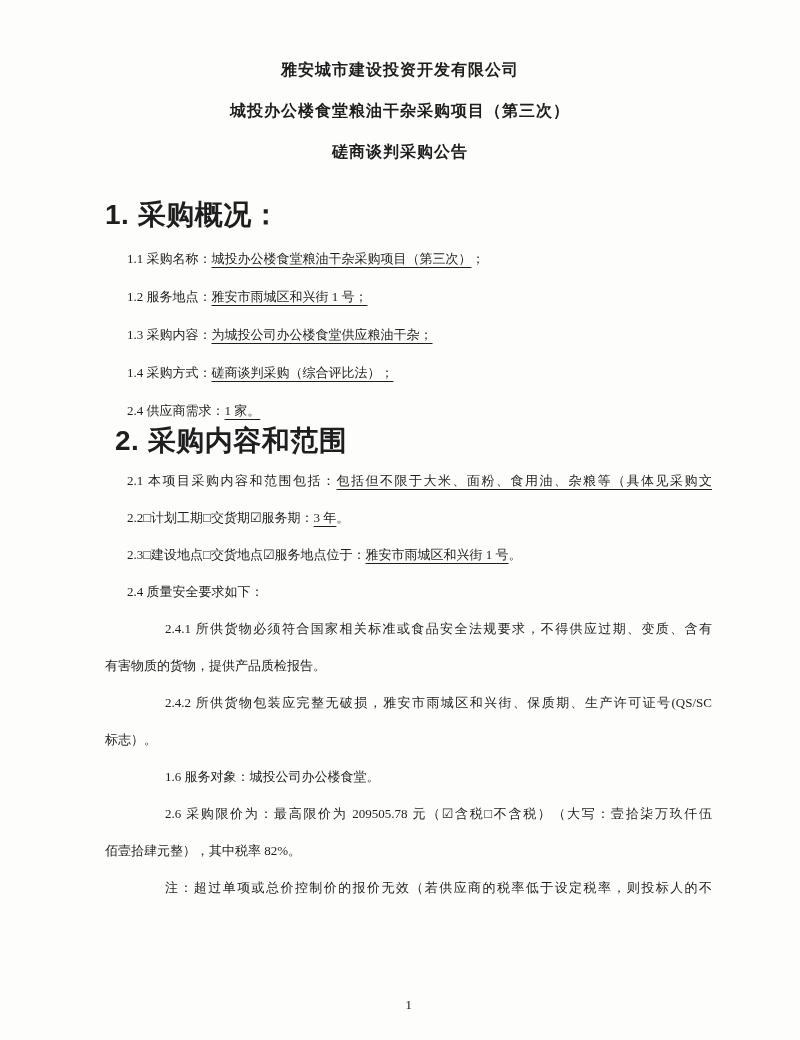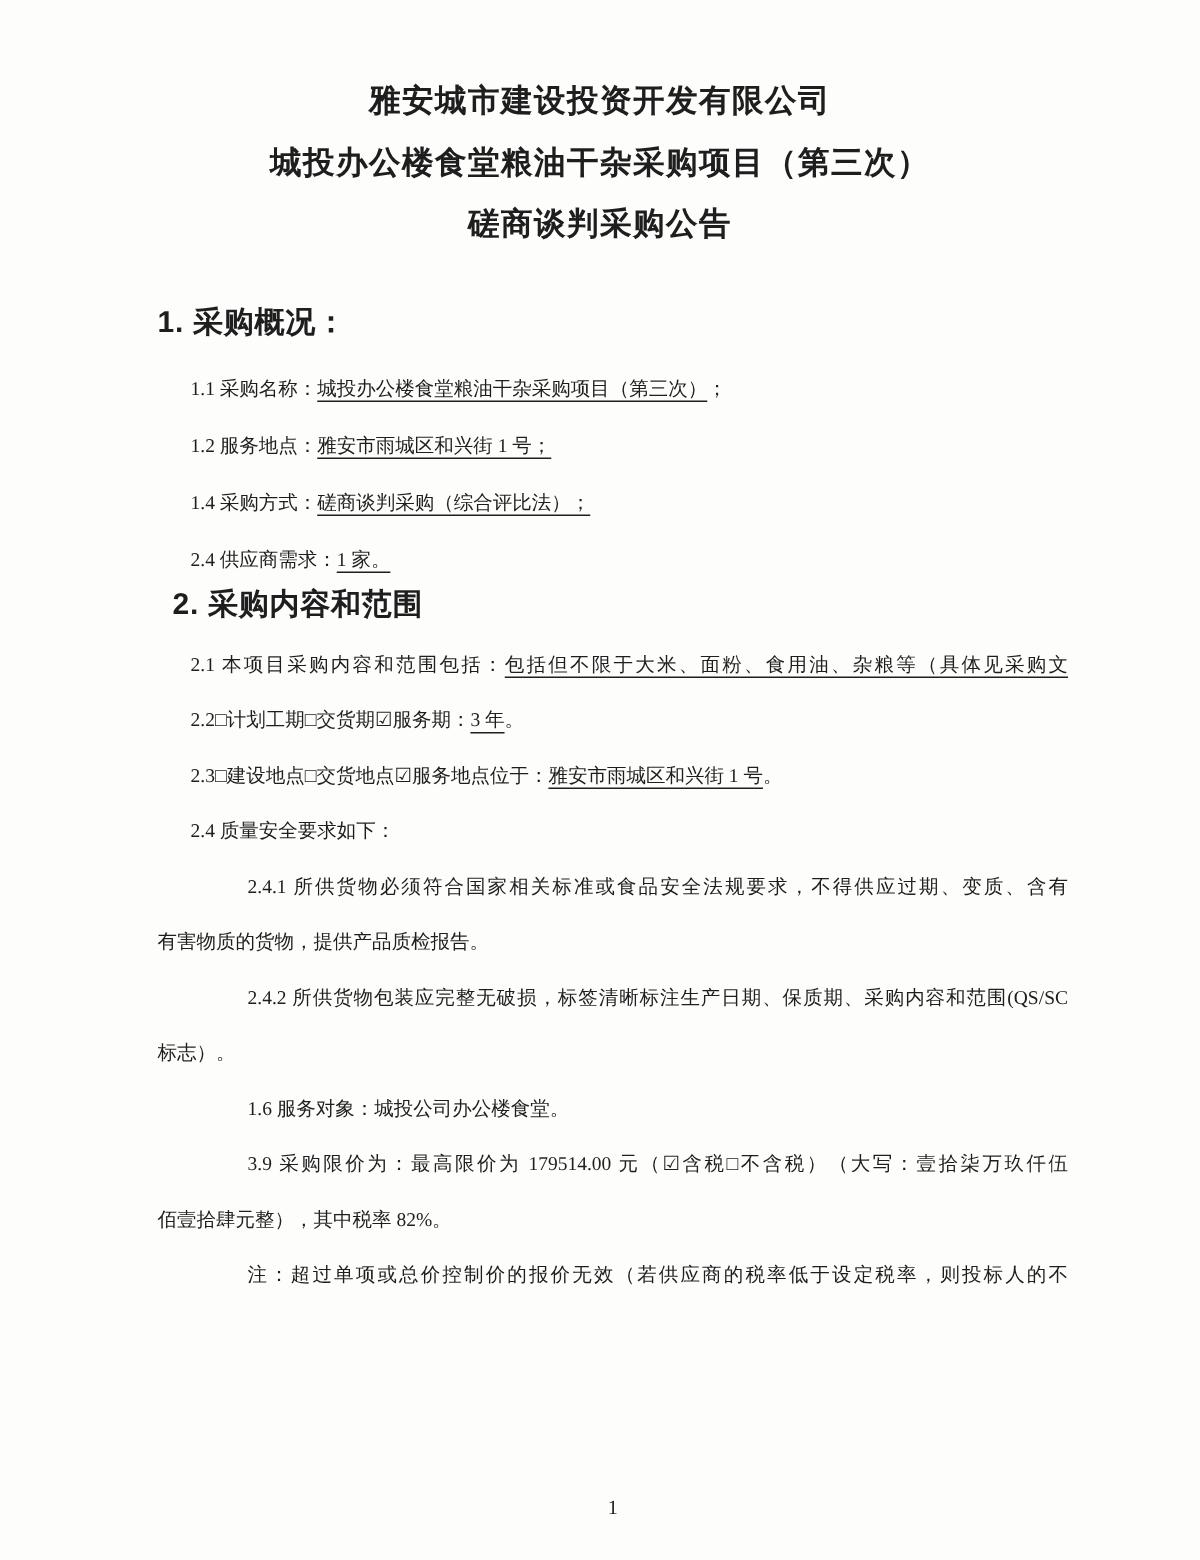--- a/index.html
+++ b/index.html
@@ -6,28 +6,28 @@
   .page{
     position:relative;
     width:800px;height:1040px;
     background:#fdfdfc;
     color:#1e1e1e;
     overflow:hidden;
     font-family:"Liberation Serif", serif;
   }
   .titles{padding-top:49px;text-align:center;}
   .title-line{
-    font-size:21px;font-weight:700;line-height:41px;
-    font-family:Liberation Mono, monospace;
+    font-size:16px;font-weight:700;line-height:41px;
+    font-family:Liberation Serif, serif;
     letter-spacing:1px;
   }
   .doc-body{margin-left:105px;width:607px;}
   .sec-heading{
     font-family:"Liberation Sans", sans-serif;
-    font-weight:700;font-size:20px;line-height:34px;
+    font-weight:700;font-size:28px;line-height:34px;
     margin:26px 0 8px;letter-spacing:0.5px;
   }
   .sec-heading ~ .sec-heading{margin:-6px 10px 4px;}
   .line{
     font-size:13px;line-height:37px;
     text-align:justify;white-space:nowrap;
   }
   .line{white-space:normal;}
   .lh38{line-height:38px;}
   .ind1{text-indent:22px;}
@@ -50,31 +50,32 @@
   <div class="titles">
     <div class="title-line">雅安城市建设投资开发有限公司</div>
     <div class="title-line">城投办公楼食堂粮油干杂采购项目（第三次）</div>
     <div class="title-line">磋商谈判采购公告</div>
   </div>
 
   <div class="doc-body">
       <div class="sec-heading">1. 采购概况：</div>
       <div class="line lh38 ind1"><span>1.1 采购名称：</span><span class="u">城投办公楼食堂粮油干杂采购项目（第三次）</span><span>；</span></div>
       <div class="line lh38 ind1"><span>1.2 服务地点：</span><span class="u">雅安市雨城区和兴街 1 号；</span></div>
+      <div class="line lh38 ind1"><span>1.3 采购内容：</span><span class="u">为城投公司办公楼食堂供应粮油干杂；</span></div>
       <div class="line lh38 ind1"><span>1.4 采购方式：</span><span class="u">磋商谈判采购（综合评比法）；</span></div>
       <div class="line lh38 ind1"><span>2.4 供应商需求：</span><span class="u">1 家。</span></div>
       <div class="sec-heading">2. 采购内容和范围</div>
       <div class="line ind1 fill"><span>2.1 本项目采购内容和范围包括：</span><span class="u">包括但不限于大米、面粉、食用油、杂粮等（具体见采购文</span></div>
       <div class="line ind1"><span>2.2□计划工期□交货期☑服务期：</span><span class="u">3 年</span><span>。</span></div>
       <div class="line ind1"><span>2.3□建设地点□交货地点☑服务地点位于：</span><span class="u">雅安市雨城区和兴街 1 号</span><span>。</span></div>
       <div class="line ind1"><span>2.4 质量安全要求如下：</span></div>
       <div class="line ind2 fill"><span>2.4.1 所供货物必须符合国家相关标准或食品安全法规要求，不得供应过期、变质、含有</span></div>
       <div class="line"><span>有害物质的货物，提供产品质检报告。</span></div>
-      <div class="line ind2 fill"><span>2.4.2 所供货物包装应完整无破损，标签清晰标注生产日期、保质期、采购内容和范围(QS/SC</span></div>
+      <div class="line ind2 fill"><span>2.4.2 所供货物包装应完整无破损，雅安市雨城区和兴街、保质期、生产许可证号(QS/SC</span></div>
       <div class="line"><span>标志）。</span></div>
       <div class="line ind2"><span>1.6 服务对象：城投公司办公楼食堂。</span></div>
-      <div class="line ind2 fill"><span>3.9 采购限价为：最高限价为 179514.00 元（☑含税□不含税）（大写：壹拾柒万玖仟伍</span></div>
+      <div class="line ind2 fill"><span>2.6 采购限价为：最高限价为 209505.78 元（☑含税□不含税）（大写：壹拾柒万玖仟伍</span></div>
       <div class="line"><span>佰壹拾肆元整），其中税率 82%。</span></div>
       <div class="line ind2 fill"><span>注：超过单项或总价控制价的报价无效（若供应商的税率低于设定税率，则投标人的不</span></div>
     </div>
 
   <div class="page-number">1</div>
 </div>
 
 </body></html>

